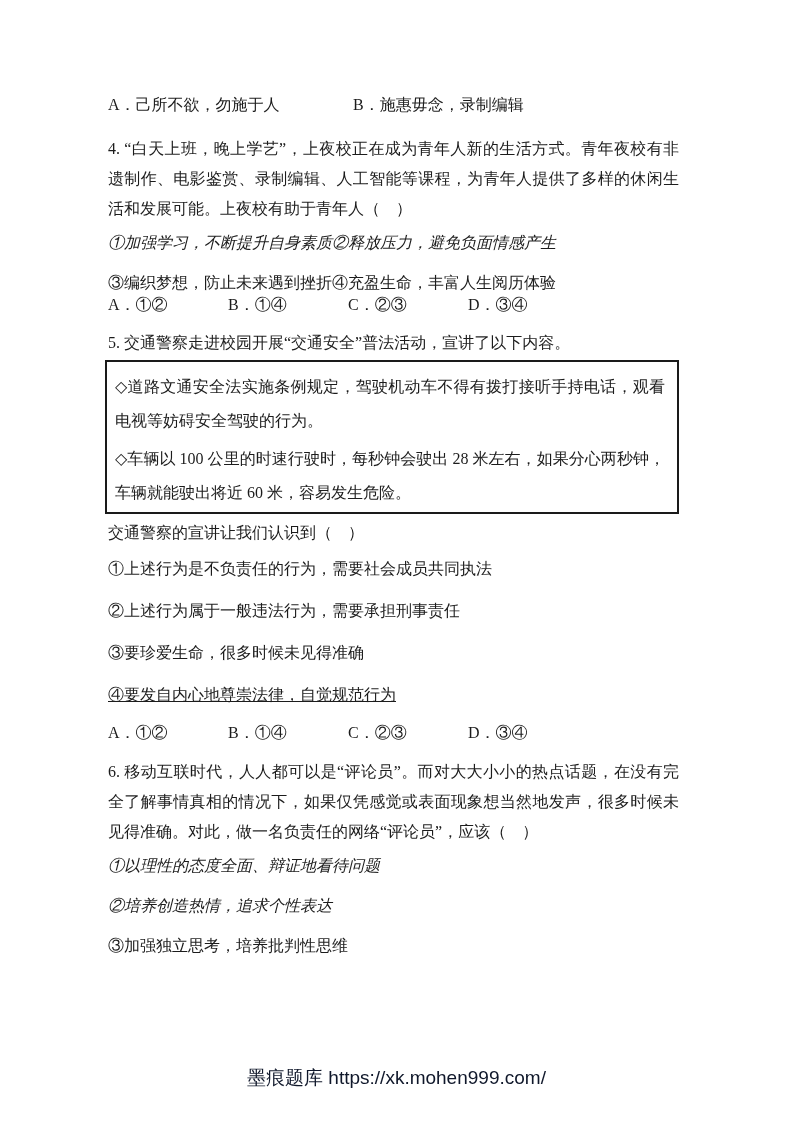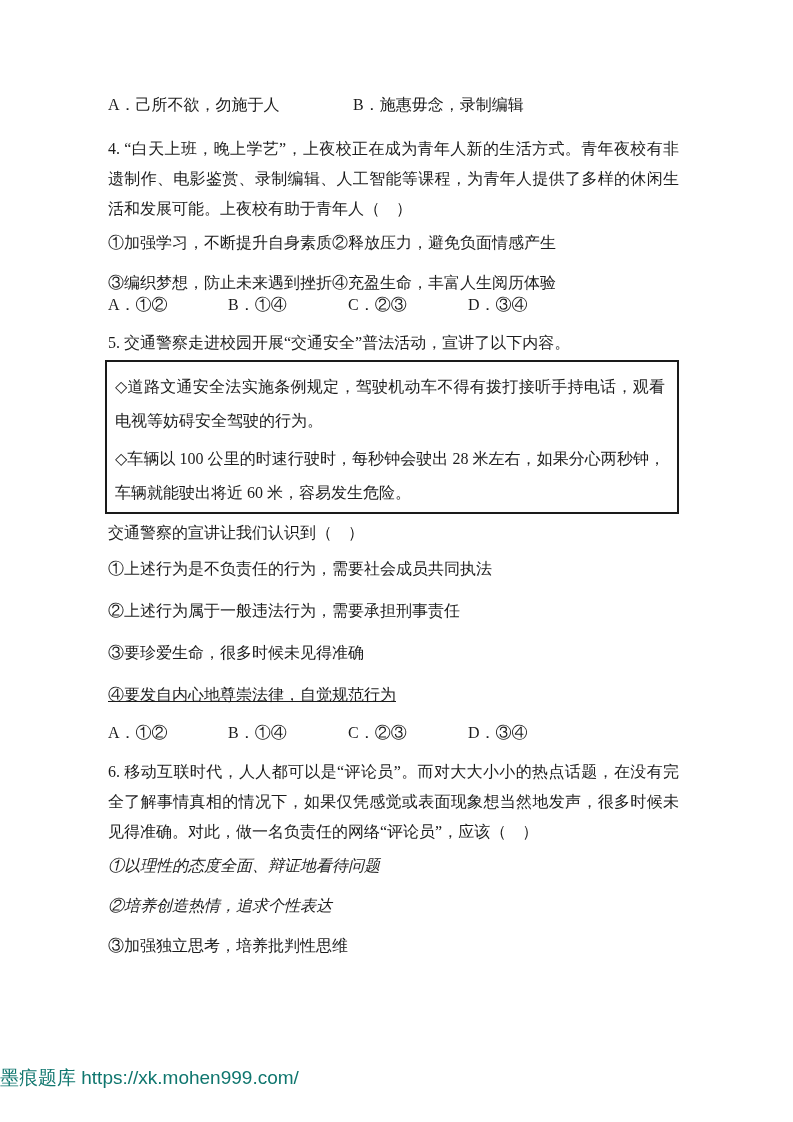--- a/index.html
+++ b/index.html
@@ -19,21 +19,21 @@
   .optrow2 .col-left { width: 245px; flex: 0 0 245px; }
   .optrow2.row1 { margin-bottom: 18px; }
   .optrow2.row2 { margin-bottom: 20px; }
   .para { line-height: 30px; text-align: justify; }
   .stmt { line-height: 22px; }
   .optrow4 { display: flex; line-height: 22px; }
   .optrow4 span { flex: 0 0 120px; width: 120px; }
   .optrow4 span:last-child { flex: 0 0 auto; width: auto; }
 
   .q4-stem { margin-bottom: 8px; }
-  .q4-s1 { margin-bottom: 18px; }
+  .q4-s1 { margin-bottom: 18px; font-style: italic; }
   .q4-s2 { }
   .q4-opts { margin-bottom: 16px; }
   .q5-stem { line-height: 22px; margin-bottom: 6px; }
   .notice-box {
     border: 2px solid #1a1a1a;
     margin-left: -3px;
     padding: 8px 12px 2px 8px;
     margin-bottom: 8px;
   }
   .notice-box p { line-height: 34px; text-align: justify; }
@@ -41,23 +41,24 @@
   .q5-follow { line-height: 22px; margin-bottom: 14px; }
   .q5-s { margin-bottom: 20px; }
   .q5-s4 { margin-bottom: 16px; text-decoration: underline; }
   .q5-opts { margin-bottom: 13px; }
   .q6-stem { margin-bottom: 8px; }
   .q6-s { margin-bottom: 18px; font-style: italic; }
 
   .footer {
     position: absolute;
     left: 0; right: 0; top: 1066px;
+    text-align: center;
     font-family: "Liberation Sans", "DejaVu Sans", sans-serif;
     font-size: 19px;
-    color: #0f766e;
+    color: #0f172a;
     line-height: 24px;
   }
 </style>
 </head>
 <body>
 
 <div class="page">
   <div class="content">
 
     <div class="optrow2 row1">

